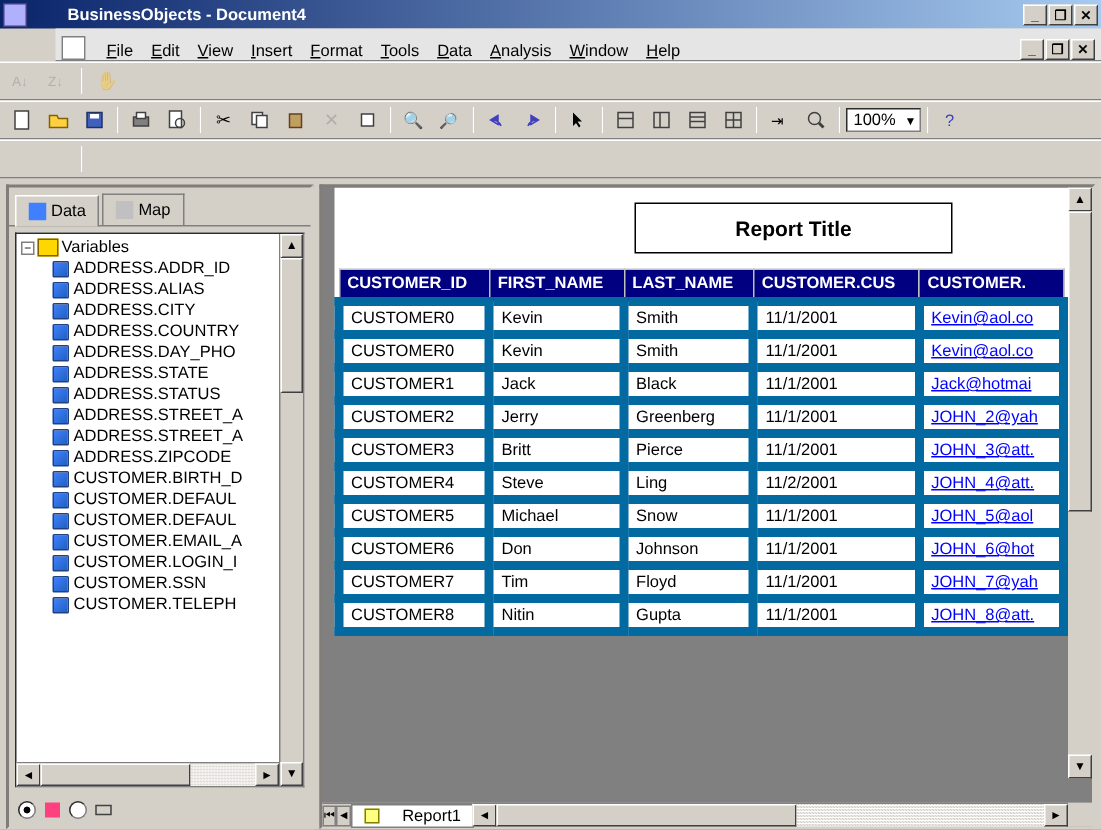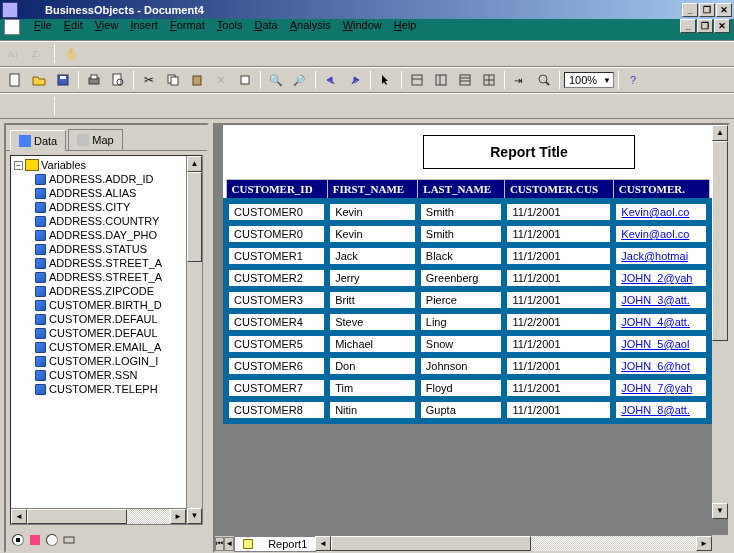--- a/index.html
+++ b/index.html
@@ -4,21 +4,21 @@
 <style>
   * { box-sizing: border-box; margin: 0; padding: 0; }
   body { font-family: Tahoma, sans-serif; font-size: 11px; background: #d4d0c8; width: 734px; height: 553px; overflow: hidden; }
   
   .title-bar { background: linear-gradient(to right, #0a246a, #a6caf0); color: white; height: 19px; display: flex; align-items: center; padding: 0 2px; }
   .title-bar .icon { width: 16px; height: 16px; margin-right: 4px; background: #b0b0ff; border: 1px solid #404080; }
   .title-bar .title { flex: 1; font-weight: bold; margin-left: 23px; }
   .title-bar .buttons { display: flex; gap: 1px; }
   .title-bar .btn { width: 16px; height: 14px; background: #d4d0c8; border: 1px solid #fff; border-right-color: #404040; border-bottom-color: #404040; font-family: Arial; font-size: 9px; font-weight: bold; text-align: center; line-height: 12px; cursor: default; color: black; }
   
-  .mdi-bar { background: #0f766e; height: 22px; display: flex; align-items: flex-start; padding: 0 4px; border-bottom: 1px solid #808080; }
+  .mdi-bar { background: #e5e5e5; height: 22px; display: flex; align-items: flex-end; padding: 0 4px; border-bottom: 1px solid #808080; margin-left: 37px; }
   .mdi-icon { width: 16px; height: 16px; background: #fff; border: 1px solid #808080; margin-right: 8px; }
   .menu-item { padding: 2px 6px; color: black; cursor: default; }
   .menu-item .ul { text-decoration: underline; }
   .mdi-buttons { margin-left: auto; display: flex; gap: 1px; }
   .mdi-buttons .btn { width: 16px; height: 14px; background: #d4d0c8; border: 1px solid #fff; border-right-color: #404040; border-bottom-color: #404040; font-size: 9px; font-weight: bold; text-align: center; line-height: 12px; }
   
   .toolbar { background: #d4d0c8; height: 26px; border-top: 1px solid #fff; border-bottom: 1px solid #808080; display: flex; align-items: center; padding: 0 4px; gap: 2px; }
   .tb-btn { width: 22px; height: 22px; display: flex; align-items: center; justify-content: center; cursor: default; }
   .tb-sep { width: 1px; height: 18px; background: #808080; border-right: 1px solid #fff; margin: 0 2px; }
   .tb-btn.disabled { opacity: 0.4; }
@@ -48,21 +48,21 @@
   .tree-hscroll .sb-thumb { flex: 0 0 100px; background: #d4d0c8; border: 1px solid #fff; border-right-color: #404040; border-bottom-color: #404040; }
   .bottom-tools { height: 22px; display: flex; align-items: center; gap: 4px; padding: 0 6px; }
   .radio { width: 12px; height: 12px; border: 1px inset #808080; border-radius: 50%; background: white; }
   .bt-ico { width: 14px; height: 14px; }
   
   .right-panel { flex: 1; border: 2px inset #d4d0c8; background: #808080; margin: 4px 4px 4px 2px; display: flex; flex-direction: column; position: relative; }
   .report-area { flex: 1; background: #808080; overflow: hidden; position: relative; }
   .page { background: white; margin: 0; position: absolute; left: 8px; top: 0; right: 16px; }
   .title-box { margin: 10px 0 10px 200px; border: 1px solid black; padding: 8px; text-align: center; width: 212px; font-weight: bold; font-size: 14px; }
   .rtable { width: 100%; border-collapse: collapse; }
-  .rtable th { background: #000080; color: white; font-weight: bold; text-align: left; padding: 3px 5px; border: 1px solid #c0c0c0; font-size: 11px; white-space: nowrap; font-family: Liberation Serif, serif; }
+  .rtable th { background: #000080; color: white; font-weight: bold; text-align: left; padding: 3px 5px; border: 1px solid #c0c0c0; font-size: 11px; white-space: nowrap; }
   .rtable td { border: 6px solid #0369a1; padding: 2px 5px; font-size: 11px; background: white; white-space: nowrap; }
   .rtable td.link { color: #0000ff; text-decoration: underline; }
   
   .vsb { position: absolute; right: 0; top: 0; bottom: 16px; width: 16px; background: #d4d0c8; }
   .vsb .sb-btn { height: 16px; background: #d4d0c8; border: 1px solid #fff; border-right-color: #404040; border-bottom-color: #404040; font-size: 8px; text-align: center; line-height: 14px; position: absolute; left: 0; right: 0; }
   .vsb .sb-thumb { position: absolute; top: 16px; left: 0; right: 0; height: 200px; background: #d4d0c8; border: 1px solid #fff; border-right-color: #404040; border-bottom-color: #404040; }
   
   .hsb-row { height: 16px; background: #d4d0c8; display: flex; }
   .hsb-tab-area { width: 100px; display: flex; align-items: center; background: #d4d0c8; border-top: 1px solid #808080; }
   .hsb-tab-area .nav-btn { width: 14px; height: 14px; font-size: 8px; text-align: center; line-height: 12px; border: 1px solid #808080; background: #d4d0c8;}
@@ -304,20 +304,24 @@
               <span class="blue-ico"></span>
               <span>ADDRESS.CITY</span>
             </div>
             <div class="tree-item">
               <span class="blue-ico"></span>
               <span>ADDRESS.COUNTRY</span>
             </div>
             <div class="tree-item">
               <span class="blue-ico"></span>
               <span>ADDRESS.DAY_PHO</span>
+            </div>
+            <div class="tree-item">
+              <span class="blue-ico"></span>
+              <span>ADDRESS.STATE</span>
             </div>
             <div class="tree-item">
               <span class="blue-ico"></span>
               <span>ADDRESS.STATUS</span>
             </div>
             <div class="tree-item">
               <span class="blue-ico"></span>
               <span>ADDRESS.STREET_A</span>
             </div>
             <div class="tree-item">

